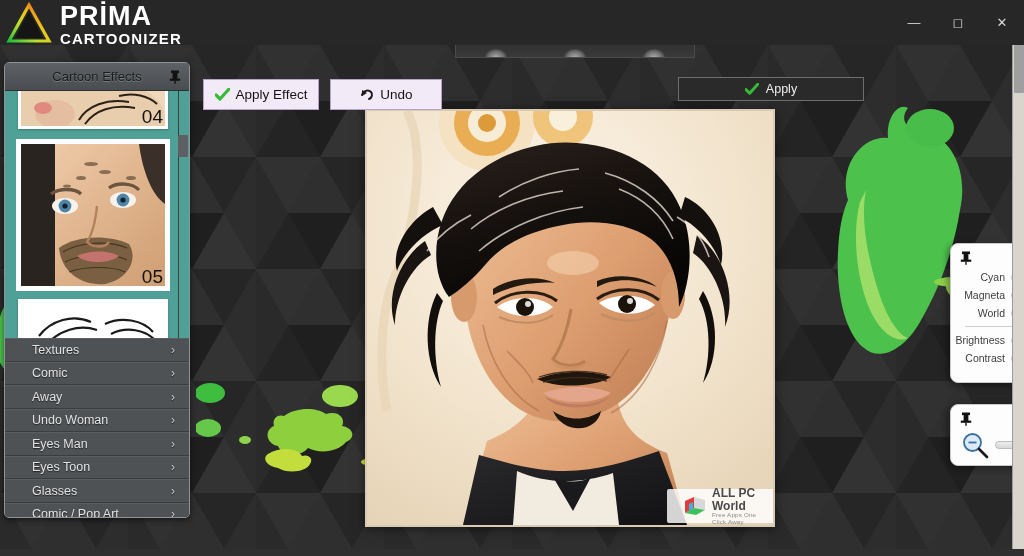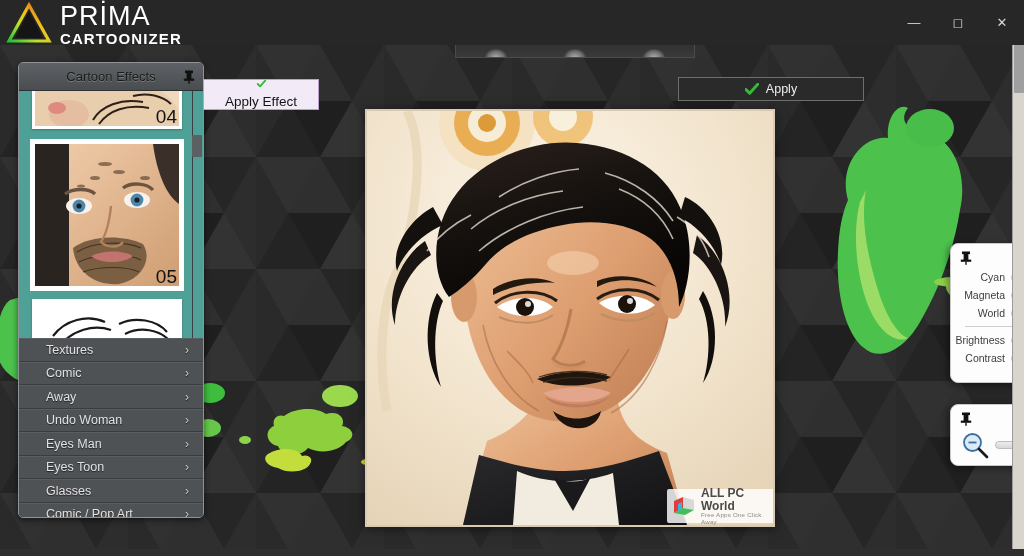--- a/index.html
+++ b/index.html
@@ -25,21 +25,21 @@
   }
   .logo-wrap {
     position: absolute; left: 6px; top: 2px;
     display: flex; align-items: center; gap: 8px;
     height: 42px;
   }
   .logo-prism { position: relative; width: 46px; height: 42px; }
   .logo-prism svg { display: block; }
   .logo-text { line-height: 1; padding-top: 2px; }
   .logo-l1 {
-    font-size: 27px; font-weight: normal; color: #ffffff;
+    font-size: 27px; font-weight: bold; color: #ffffff;
     letter-spacing: 1px; font-family: "Liberation Sans", sans-serif;
   }
   .logo-l2 {
     font-size: 15px; font-weight: bold; color: #ffffff;
     letter-spacing: 1.1px; margin-top: 1px;
     font-family: "Liberation Sans", sans-serif;
   }
   .wincontrols {
     position: absolute; right: 0; top: 0;
     height: 45px; display: flex; align-items: center;
@@ -61,21 +61,21 @@
   }
   .tri-pattern {
     position: absolute; left: 0; top: 0; width: 100%; height: 100%;
     opacity: 1;
   }
   
   .splat { position: absolute; }
 
   
   .left-panel {
-    position: absolute; left: 18px; top: 62px;
+    position: absolute; left: 4px; top: 62px;
     width: 186px; height: 456px;
     background: #3f4245;
     border: 1px solid #8f9296;
     border-radius: 5px;
     z-index: 30;
     overflow: hidden;
     box-shadow: 0 2px 6px rgba(0,0,0,.55);
   }
   .lp-header {
     position: relative;
@@ -164,21 +164,21 @@
     position: absolute;
     background: #f3eaf7;
     border: 1px solid #b9a2c9;
     display: flex; align-items: center; justify-content: center;
     gap: 6px;
     font-size: 13.5px; color: #141414;
     font-family: "Liberation Sans", sans-serif;
     cursor: pointer;
     z-index: 35;
   }
-  #btn-apply-effect { left: 203px; top: 79px;  width: 116px; height: 31px; flex-direction: column; }
+  #btn-apply-effect { left: 203px; top: 79px;  width: 116px; height: 31px; }
   #btn-undo         { left: 330px; top: 79px;  width: 112px; height: 31px; }
   #btn-viewfull     { left: 203px; top: 113px; width: 116px; height: 30px; }
 
   .btn-dark {
     position: absolute;
     left: 678px; top: 77px; width: 186px; height: 24px;
     background: #2a2a2a;
     border: 1px solid #6e6e6e;
     display: flex; align-items: center; justify-content: center;
     gap: 7px;
@@ -217,21 +217,21 @@
     box-shadow: 0 2px 10px rgba(0,0,0,.5);
   }
   .portrait-svg { position: absolute; left: 0; top: 0; }
 
   .watermark {
     position: absolute; left: 300px; top: 378px;
     width: 108px; height: 34px;
     background: rgba(255,255,255,.82);
     border-radius: 2px;
     display: flex; align-items: center; gap: 5px;
-    padding: 3px 5px;
+    padding: 3px 16px;
     z-index: 24;
   }
   .wm-icon { width: 24px; height: 24px; flex: none; }
   .wm-text { line-height: 1.05; }
   .wm-t1 { font-size: 12px; font-weight: bold; color: #4a4a4a; font-family: "Liberation Sans", sans-serif; }
   .wm-t2 { font-size: 6.2px; color: #8a8a8a; letter-spacing: .2px; font-family: "Liberation Sans", sans-serif; }
 
   
   .right-panel {
     position: absolute;
@@ -505,20 +505,27 @@
     </div>
   </div>
 
   <div class="btn-light" id="btn-apply-effect">
     <svg width="15" height="14" viewBox="0 0 15 14">
       <path d="M1 7 L5 11 L14 1" stroke="#35bb35" stroke-width="3.2" fill="none" stroke-linecap="round" stroke-linejoin="round"></path>
     </svg>
     <span>Apply Effect</span>
   </div>
 
+  <div class="btn-light" id="btn-undo">
+    <svg width="15" height="14" viewBox="0 0 15 14">
+      <path d="M3 7 C4 3 9 1 12 4 C14 6 13 10 10 11" stroke="#1a1a1a" stroke-width="2" fill="none" stroke-linecap="round"></path>
+      <polygon points="3,2 3,8 8,5" fill="#1a1a1a"></polygon>
+    </svg>
+    <span>Undo</span>
+  </div>
 
 
   <div class="btn-dark">
     <svg width="14" height="13" viewBox="0 0 15 14">
       <path d="M1 7 L5 11 L14 1" stroke="#35bb35" stroke-width="3.2" fill="none" stroke-linecap="round" stroke-linejoin="round"></path>
     </svg>
     <span>Apply</span>
   </div>
 
   <div class="left-panel">

